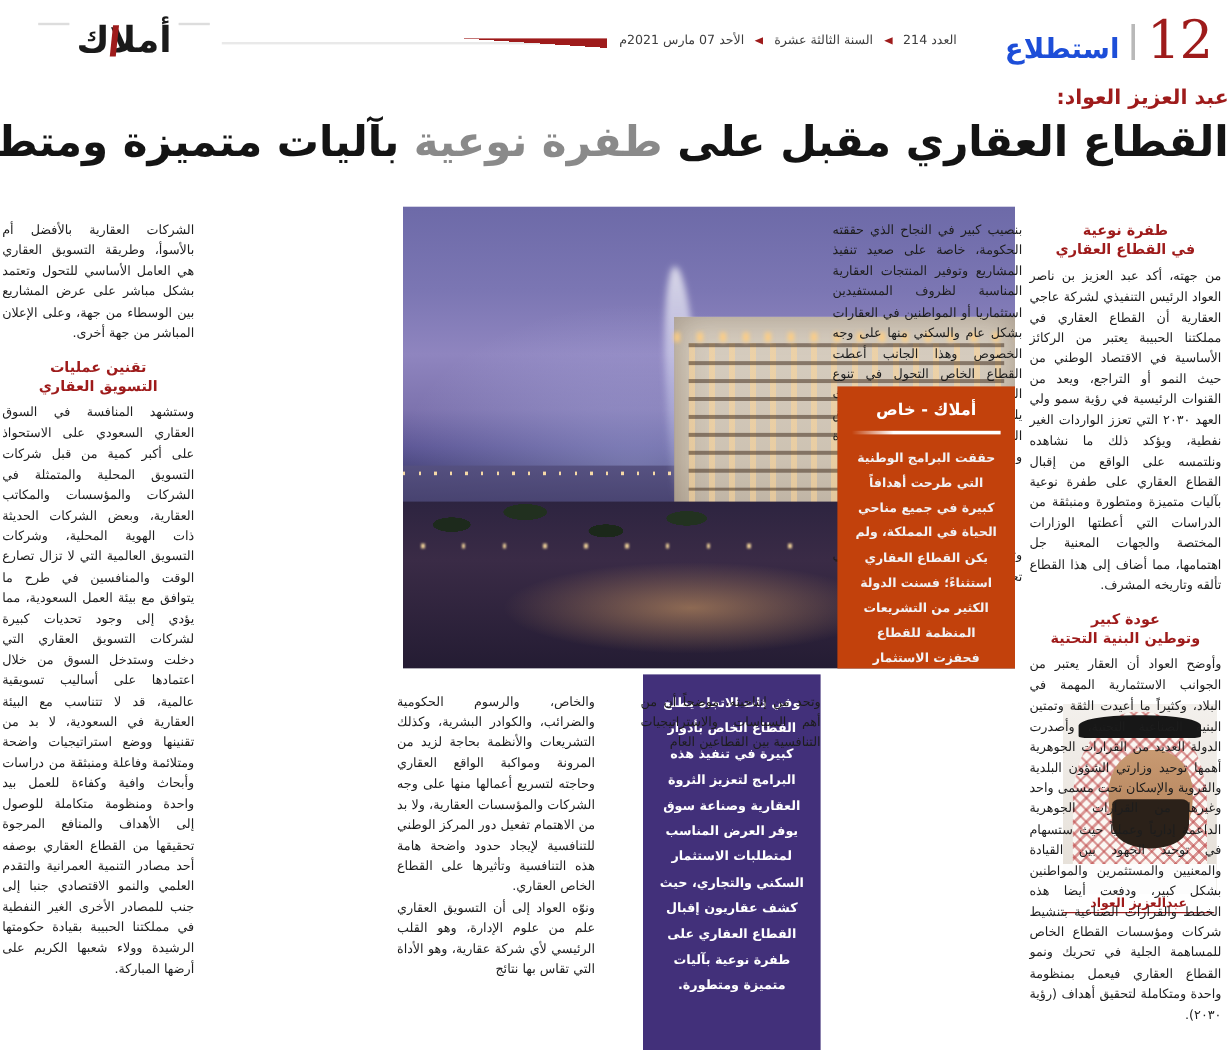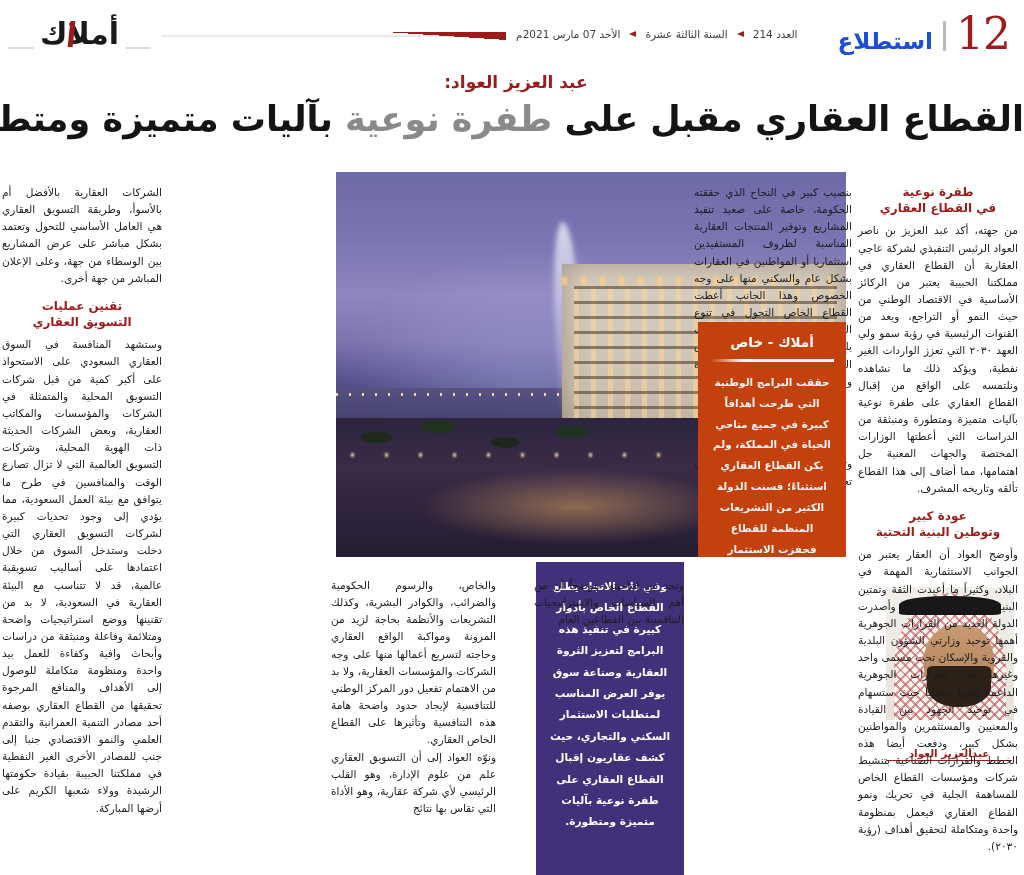--- a/index.html
+++ b/index.html
@@ -84,23 +84,24 @@
   .mast-rule::before {
     content:"";
     position:absolute;
     right: 0; top:-3px;
     width: 120px; height: 8px;
     background: linear-gradient(to bottom left, #9e1b1b 50%, transparent 50%);
   }
   .logo-wrap {
     flex: 0 0 auto;
     display: flex;
-    align-items: flex-end;
+    align-items: flex-start;
     gap: 6px;
     padding-left: 8px;
+    margin-left: 24px;
   }
   .logo-text {
     font-size: 30px;
     font-weight: 700;
     color: #1a1a1a;
     letter-spacing: 1px;
     line-height: 1;
     position: relative;
   }
   .logo-text::after{
@@ -124,21 +125,21 @@
     right: 0;
     width: 1024px;
     text-align: left;
     padding-left: 8px;
     direction: rtl;
   }
   .kicker {
     font-size: 17px;
     font-weight: 700;
     color: #9e1b1b;
-    text-align: center;
+    text-align: right;
     margin: 0 0 8px 0;
     letter-spacing: 0;
   }
   .headline {
     font-size: 35px;
     font-weight: 700;
     line-height: 1.12;
     text-align: left;
     margin: 0;
     color: #141414;

